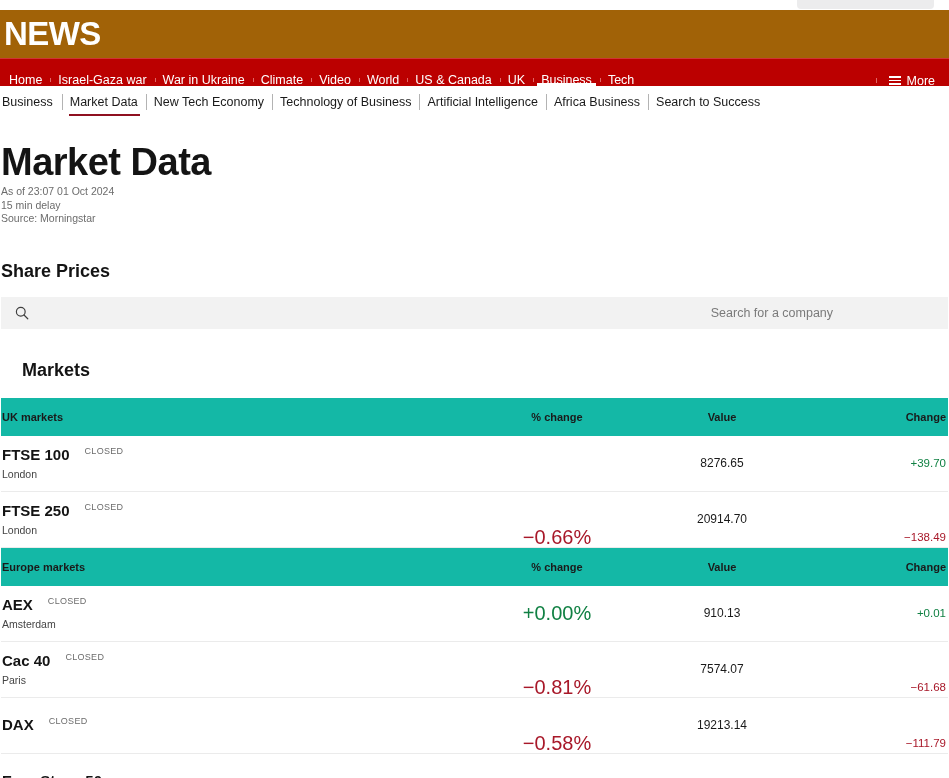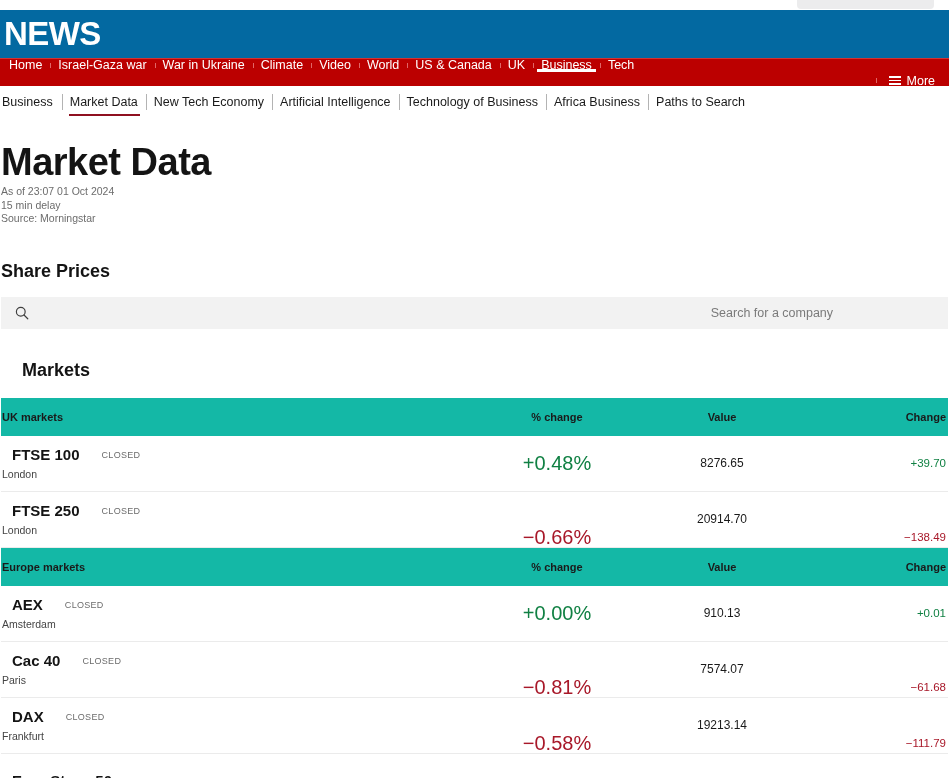--- a/index.html
+++ b/index.html
@@ -22,21 +22,21 @@
   .top-strip .ghost-bar {
     position: absolute;
     top: 0; left: 797px;
     width: 137px; height: 9px;
     background: #ececed;
     border-radius: 0 0 4px 4px;
   }
 
   
   .masthead {
-    background: #0369a1;
+    background: #a16207;
     height: 48px;
     position: relative;
   }
   .brand {
     position: absolute;
     left: 4px; top: 5px;
     color: #ffffff;
     font-size: 33px;
     font-weight: 700;
     letter-spacing: -0.6px;
@@ -46,21 +46,21 @@
 
   
   .nav-primary {
     background: #bb0000;
     height: 28px;
     position: relative;
     border-top: 1px solid #cf3434;
   }
   .nav-primary-inner {
     display: flex;
-    align-items: flex-start;
+    align-items: flex-end;
     height: 100%;
     padding-left: 1px;
   }
   .nav-item {
     position: relative;
     display: flex;
     align-items: center;
     padding: 0 8px;
     color: #ffffff;
     font-size: 12.5px;
@@ -241,23 +241,22 @@
     display: flex;
     align-items: center;
     height: 56px;
     border-bottom: 1px solid #ebebeb;
     padding: 0 1px;
     cursor: pointer;
   }
   .mr-name-wrap { flex: 1 1 auto; min-width: 0; }
   .mr-title-line {
     display: flex;
-    align-items: center;
-    gap: 22px;
-    margin-left: 10px;
+    align-items: flex-start;
+    gap: 15px;
   }
   .mr-name {
     font-size: 15px;
     font-weight: 700;
     color: #141414;
     line-height: 18px;
     white-space: nowrap;
   }
   .mr-status {
     font-size: 9px;
@@ -352,30 +351,30 @@
       <a class="subnav-item">
         <span>Business</span>
       </a>
       <a class="subnav-item active">
         <span>Market Data</span>
       </a>
       <a class="subnav-item">
         <span>New Tech Economy</span>
       </a>
       <a class="subnav-item">
+        <span>Technology of Business</span>
+      </a>
+      <a class="subnav-item">
         <span>Artificial Intelligence</span>
       </a>
       <a class="subnav-item">
-        <span>Technology of Business</span>
-      </a>
-      <a class="subnav-item">
         <span>Africa Business</span>
       </a>
       <a class="subnav-item">
-        <span>Paths to Search</span>
+        <span>Search to Success</span>
       </a>
     </div>
 </nav>
 
 <main class="page">
 
   <h1 class="page-title">Market Data</h1>
 
   <div class="meta">
     <div>As of 23:07 01 Oct 2024</div>
@@ -403,21 +402,20 @@
         <div class="col-chg">Change</div>
       </div>
       <div class="market-row">
         <div class="mr-name-wrap">
           <div class="mr-title-line">
             <span class="mr-name">FTSE 100</span>
             <span class="mr-status">CLOSED</span>
           </div>
           <div class="mr-place">London</div>
         </div>
-        <div class="mr-pct up">+0.48%</div>
         <div class="mr-val">8276.65</div>
         <div class="mr-chg up">+39.70</div>
       </div>
       <div class="market-row">
         <div class="mr-name-wrap">
           <div class="mr-title-line">
             <span class="mr-name">FTSE 250</span>
             <span class="mr-status">CLOSED</span>
           </div>
           <div class="mr-place">London</div>
@@ -455,21 +453,20 @@
         <div class="mr-pct down">−0.81%</div>
         <div class="mr-val">7574.07</div>
         <div class="mr-chg down">−61.68</div>
       </div>
       <div class="market-row">
         <div class="mr-name-wrap">
           <div class="mr-title-line">
             <span class="mr-name">DAX</span>
             <span class="mr-status">CLOSED</span>
           </div>
-          <div class="mr-place">Frankfurt</div>
         </div>
         <div class="mr-pct down">−0.58%</div>
         <div class="mr-val">19213.14</div>
         <div class="mr-chg down">−111.79</div>
       </div>
       <div class="market-row">
         <div class="mr-name-wrap">
           <div class="mr-title-line">
             <span class="mr-name">Euro Stoxx 50</span>
           </div>

